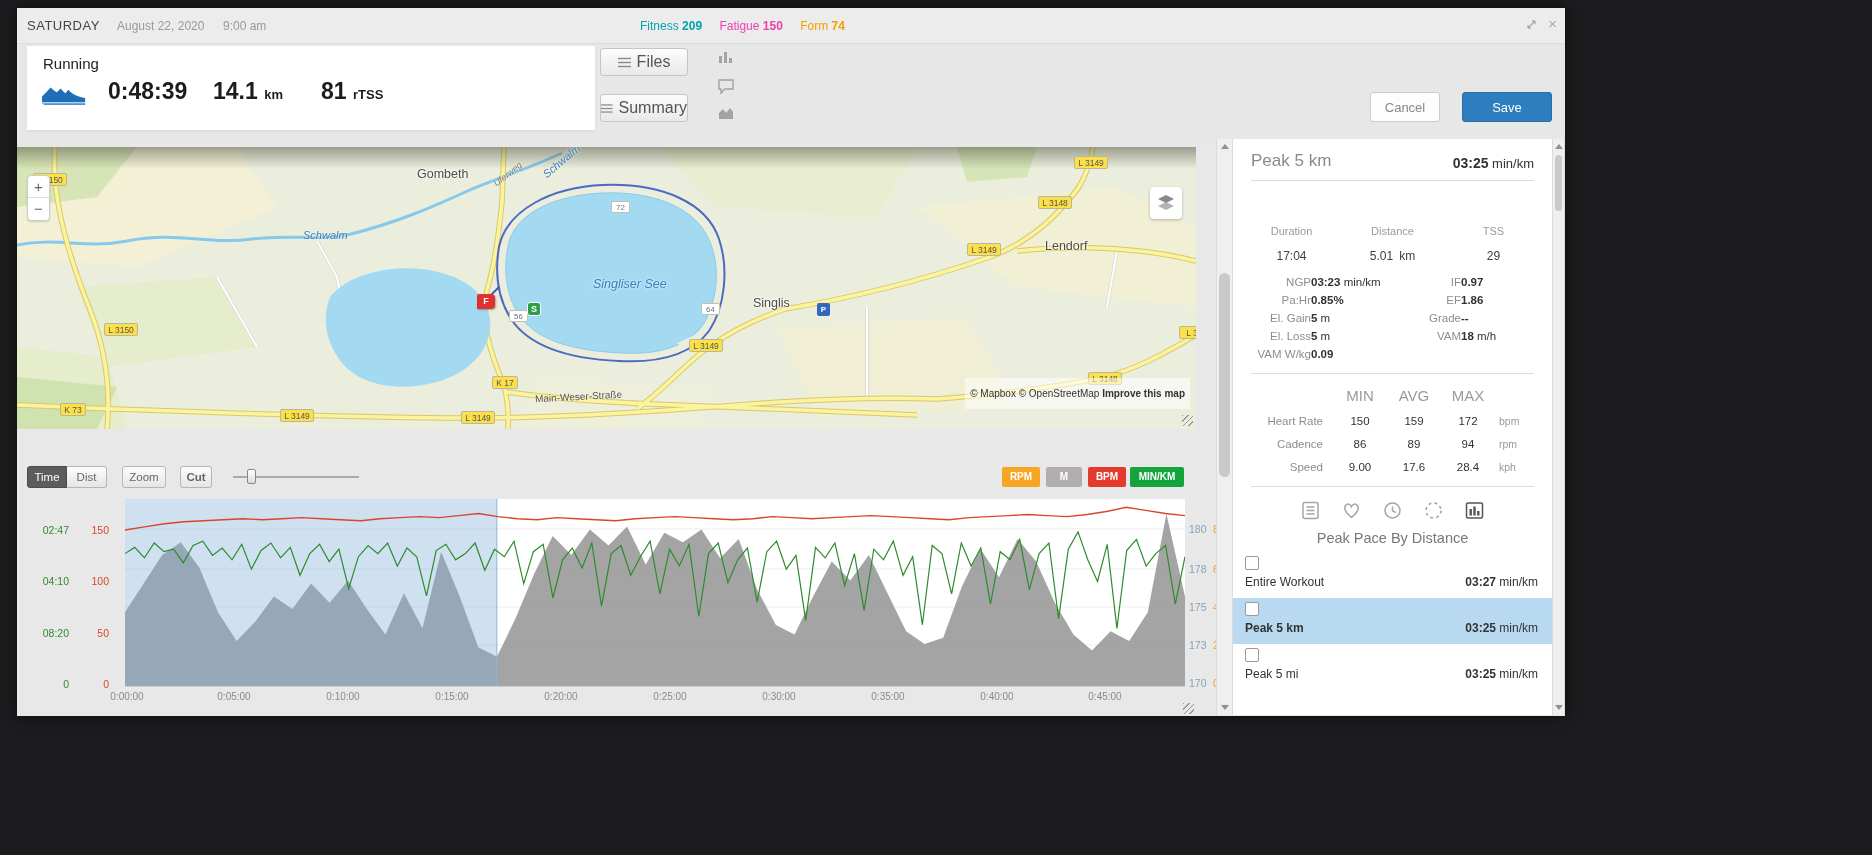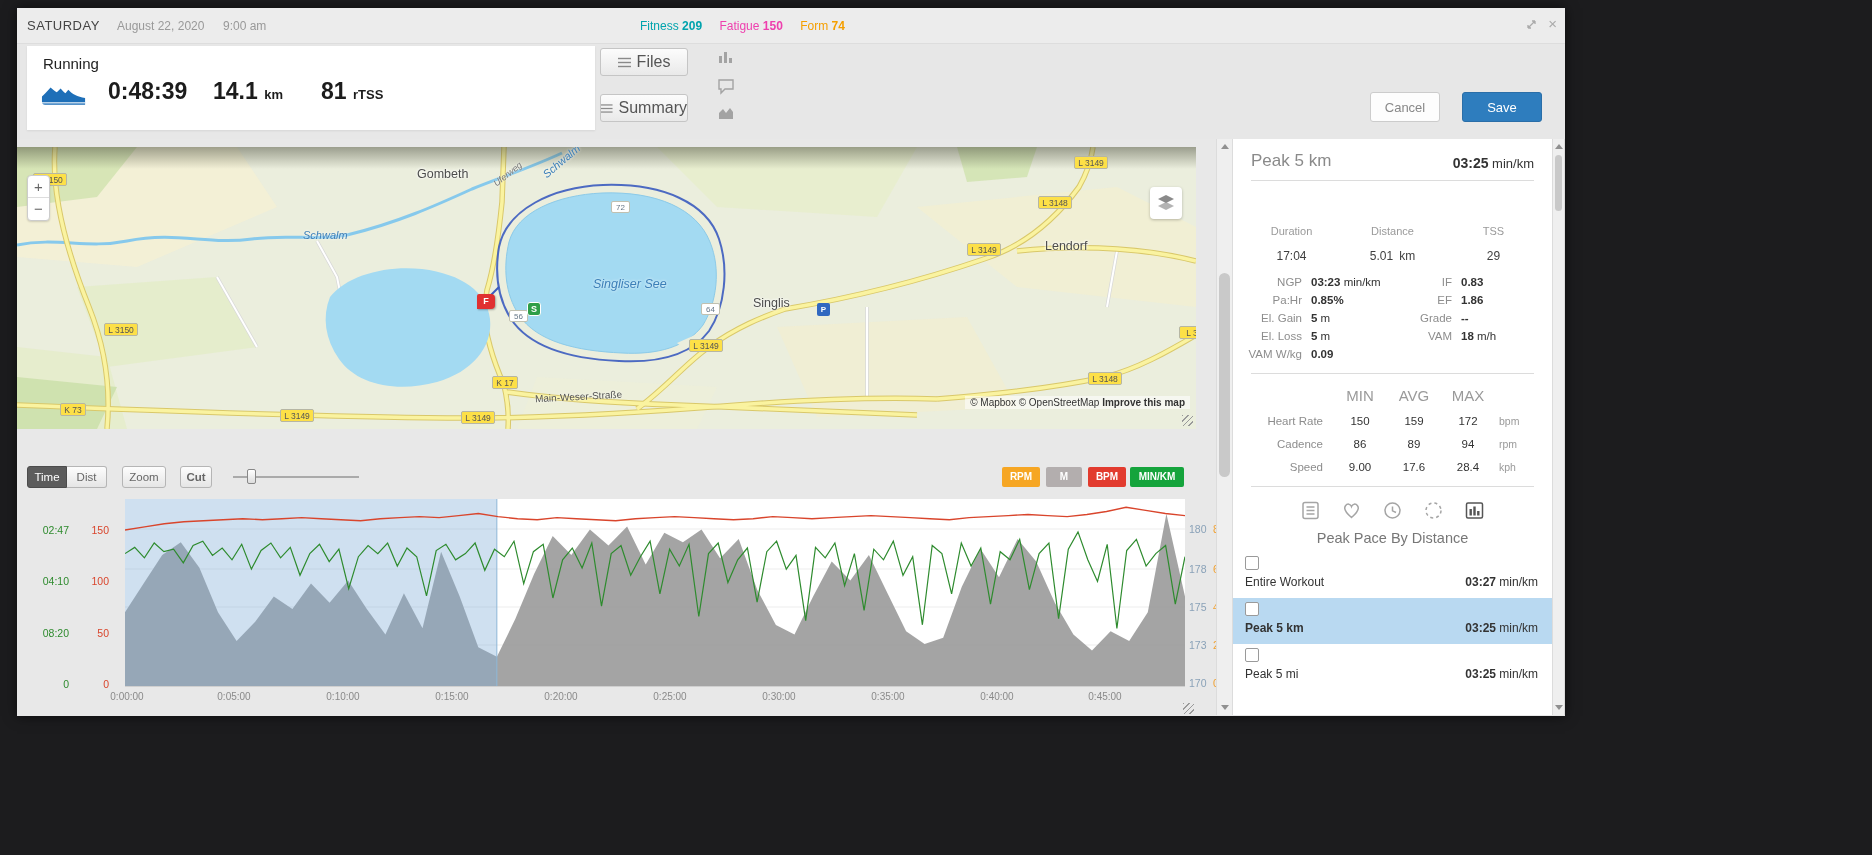--- a/index.html
+++ b/index.html
@@ -27,21 +27,21 @@
   .card-dist { position:absolute; left:186px; top:32px; font-size:23px; font-weight:bold; color:#1c1c1c; }
   .card-dist .unit, .card-tss .unit { font-size:13px; font-weight:bold; color:#1c1c1c; }
   .card-tss  { position:absolute; left:294px; top:32px; font-size:23px; font-weight:bold; color:#1c1c1c;text-align:center; }
   .tb-btn { position:absolute; width:88px; height:28px; background:linear-gradient(#fcfcfc,#e9e9e9); border:1px solid #c5c5c5; border-radius:3px; font-size:16px; color:#555; display:flex; align-items:center; justify-content:center; gap:6px; cursor:pointer; }
   .btn-files { left:583px; top:4px; }
   .btn-summary { left:583px; top:50px; }
   .mini-icon { position:absolute; left:700px; width:20px; height:20px; color:#a3a3a3; }
   .mi-1{top:3px;} .mi-2{top:33px;} .mi-3{top:60px;}
   .act-btn { position:absolute; top:48px; height:30px; border-radius:3px; font-size:13px; display:flex; align-items:center; justify-content:center; cursor:pointer; }
   .btn-cancel { left:1353px; width:70px; background:#fdfdfd; border:1px solid #ccc; color:#888; }
-  .btn-save { left:1445px; width:80px; background:#2e7dbe; border:1px solid #2a6ea8; color:#fff; }
+  .btn-save { left:1445px; width:90px; background:#2e7dbe; border:1px solid #2a6ea8; color:#fff; }
 
   
   .main { position:relative; display:flex; height:576px; }
   .left-col { position:relative; width:1199px; height:576px; }
 
   
   .map { position:absolute; left:0; top:8px; width:1179px; height:282px; overflow:hidden; background:#ebeedd; cursor:grab; }
   .map svg.base { position:absolute; left:0; top:0; }
   .map-label { position:absolute; color:#4c4c4c; font-size:12.5px; text-shadow:0 0 3px #fff,0 0 3px #fff; white-space:nowrap; }
   .water-label { position:absolute; color:#3c7fb8; font-style:italic; font-size:11px; text-shadow:0 0 3px #fff; white-space:nowrap; }
@@ -51,21 +51,21 @@
   .badge.sm { width:26px; }
   .spot { position:absolute; width:19px; height:12px; background:#fff; border:1px solid #c0c0b0; border-radius:2px; font-size:8px; color:#678; text-align:center; line-height:11px; }
   .mk { position:absolute; color:#fff; font-size:9px; font-weight:bold; text-align:center; }
   .mk-s { width:14px; height:14px; background:#2e9e48; border:1px solid #fff; border-radius:3px; line-height:13px; }
   .mk-p { width:13px; height:13px; background:#3068c0; border-radius:2px; line-height:13px; font-size:8px; }
   .mk-f { width:18px; height:15px; background:#e03030; border-radius:2px 4px 4px 0; line-height:15px; box-shadow:1px 1px 2px rgba(0,0,0,.3); }
   .zoomctl { position:absolute; left:10px; top:28px; width:23px; border:1px solid #ccc; border-radius:4px; background:#fff; box-shadow:0 1px 2px rgba(0,0,0,.15); }
   .zoomctl div { height:22px; text-align:center; line-height:21px; font-size:15px; color:#666; cursor:pointer; }
   .zoomctl div:first-child { border-bottom:1px solid #ddd; }
   .layersctl { position:absolute; left:1133px; top:40px; width:32px; height:32px; background:#fff; border-radius:4px; box-shadow:0 1px 3px rgba(0,0,0,.25); display:flex; align-items:center; justify-content:center; cursor:pointer; }
-  .attrib { position:absolute; right:6px; bottom:20px; font-size:10px; color:#333; background:rgba(255,255,255,.55); padding:1px 5px; }
+  .attrib { position:absolute; right:6px; bottom:20px; font-size:10px; color:#333; background:rgba(255,255,255,.55); padding:10px 5px; }
   .attrib b { cursor:pointer; }
   .grip { position:absolute; width:11px; height:11px; background:repeating-linear-gradient(135deg,#9a9a9a 0 1px,transparent 1px 4px); }
 
   
   .chart-controls { position:absolute; left:0; top:326px; width:1199px; height:24px; }
   .seg { position:absolute; top:1px; height:22px; line-height:20px; font-size:11.5px; text-align:center; border:1px solid #b5b5b5; background:linear-gradient(#fdfdfd,#e5e5e5); color:#666; cursor:pointer; }
   .seg.active { background:#5c5c5c; color:#fff; border-color:#4c4c4c; }
   .sc-time { left:10px; width:40px; border-radius:3px 0 0 3px; }
   .sc-dist { left:50px; width:40px; border-radius:0 3px 3px 0; border-left:none; }
   .sc-zoom { left:105px; width:44px; border-radius:3px; }
@@ -100,21 +100,21 @@
   .sb-header { margin:12px 18px 0; padding-bottom:9px; border-bottom:1px solid #dcdcdc; display:flex; justify-content:space-between; align-items:flex-end; }
   .sb-title { font-size:17px; color:#8a8a8a; }
   .sb-title-val { font-size:13px; color:#333; }
   .sb-title-val b { font-size:14px; }
   .sb-stats { display:flex; margin:12px 8px 4px; }
   .stat { flex:1; text-align:center; }
   .stat .lab { font-size:11px; color:#9a9a9a; margin-bottom:3px;margin-top:32px; }
   .stat .val { font-size:22px; color:#3f3f3f; }
   .stat .val span { font-size:12px; color:#3f3f3f; }
   .sb-metrics { display:grid; grid-template-columns:64px 94px 56px 1fr; margin:10px 10px 0 14px; row-gap:6px; font-size:11.5px; align-items:baseline; }
-  .m-l { color:#8d8d8d; text-align:right; padding-right:9px; }
+  .m-l { color:#8d8d8d; text-align:right; }
   .m-v { color:#333; } .m-v b { font-weight:bold; } .m-v .u { font-weight:normal; }
   .sb-div { height:1px; background:#dcdcdc; margin:13px 18px; }
   .sb-table { display:grid; grid-template-columns:86px 54px 54px 54px 1fr; margin:0 10px 0 14px; font-size:11.5px; row-gap:11px; align-items:baseline; }
   .t-h { color:#9a9a9a; text-align:center; font-size:15px; }
   .t-lab { color:#8d8d8d; text-align:right; padding-right:10px; }
   .t-v { color:#333; text-align:center; }
   .t-u { color:#9a9a9a; font-size:10.5px; padding-left:4px; }
   .sb-icons { display:flex; justify-content:center; gap:20px; margin-top:13px; }
   .sb-icons .ico { width:21px; height:21px; color:#a5a5a5; cursor:pointer; }
   .sb-icons .ico.active { color:#555; }
@@ -409,21 +409,21 @@
         <div class="stat">
           <div class="lab">TSS</div>
           <div class="val"><span>29</span> <span></span></div>
         </div>
       </div>
 
       <div class="sb-metrics">
         <span class="m-l">NGP</span>
           <span class="m-v"><b>03:23</b> <span class="u">min/km</span></span>
         <span class="m-l">IF</span>
-          <span class="m-v"><b>0.83</b> <span class="u"></span></span>
+          <span class="m-v"><b>0.97</b> <span class="u"></span></span>
         <span class="m-l">Pa:Hr</span>
           <span class="m-v"><b>0.85%</b> <span class="u"></span></span>
         <span class="m-l">EF</span>
           <span class="m-v"><b>1.86</b> <span class="u"></span></span>
         <span class="m-l">El. Gain</span>
           <span class="m-v"><b>5</b> <span class="u">m</span></span>
         <span class="m-l">Grade</span>
           <span class="m-v"><b>--</b> <span class="u"></span></span>
         <span class="m-l">El. Loss</span>
           <span class="m-v"><b>5</b> <span class="u">m</span></span>

